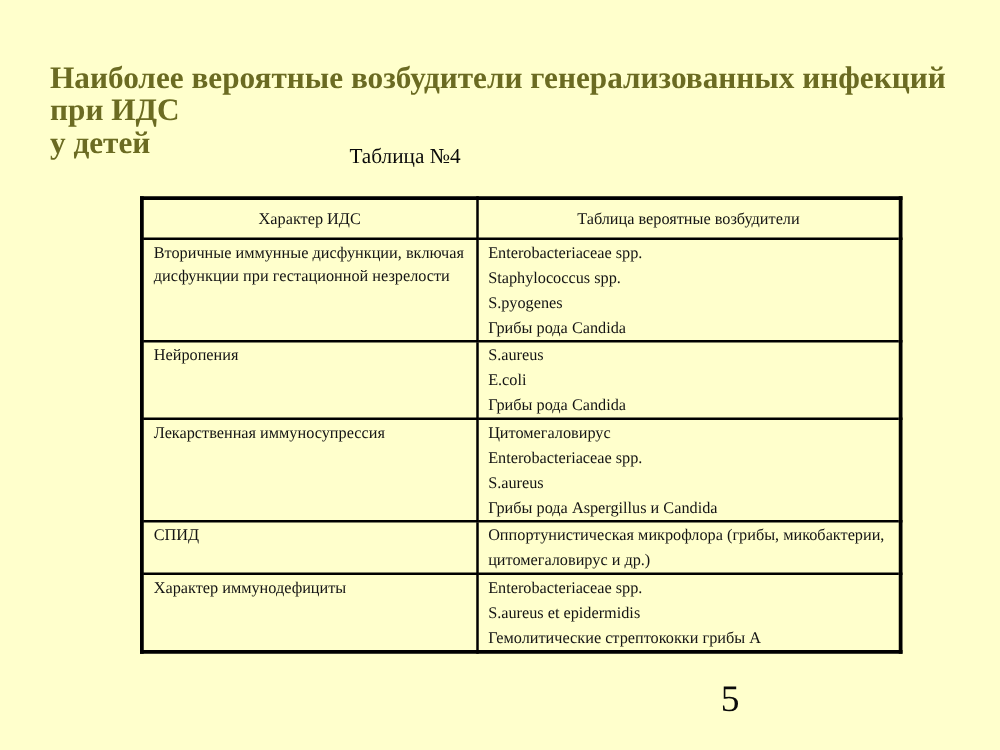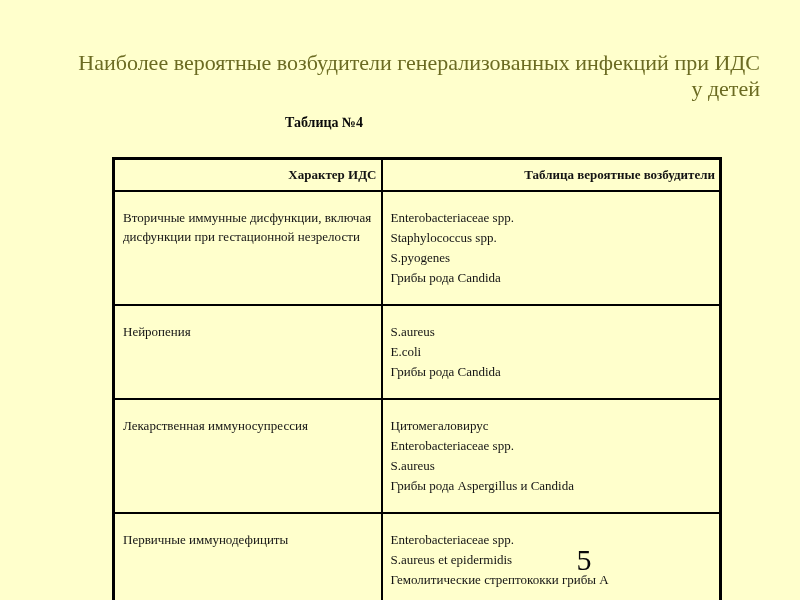--- a/index.html
+++ b/index.html
@@ -16,57 +16,57 @@
   .slide {
     position: relative;
     width: 800px;
     height: 600px;
   }
   .title {
     position: absolute;
     top: 50px;
     left: 40px;
     width: 720px;
-    text-align: right;
-    font-weight: normal;
-    font-size: 22px;
+    text-align: left;
+    font-weight: bold;
+    font-size: 25px;
     line-height: 26px;
     color: #6B6B22;
     white-space: pre-line;
   }
   .caption {
     position: absolute;
     top: 115px;
     left: 0;
     width: 648px;
     text-align: center;
-    font-weight: bold;
-    font-size: 14px;
+    font-weight: normal;
+    font-size: 17px;
     color: #0a0a0a;
   }
   table.pathogens {
     position: absolute;
     left: 112px;
     top: 157px;
     width: 607px;
     border-collapse: collapse;
     border: 3px solid #000;
     table-layout: fixed;
     color: #141414;
   }
   table.pathogens th,
   table.pathogens td {
     border: 2px solid #000;
     font-size: 13px;
     vertical-align: top;
-    padding: 16px 8px;
+    padding: 0 8px;
   }
   table.pathogens th {
-    text-align: right;
-    font-weight: bold;
+    text-align: center;
+    font-weight: normal;
     padding: 7px 4px;
     border-bottom: 2px solid #000;
   }
   table.pathogens col.c1 { width: 268px; }
   table.pathogens col.c2 { width: 339px; }
   td.cell-char {
     line-height: 19px;
   }
   td.cell-path div {
     line-height: 20px;
@@ -122,21 +122,27 @@
         <tr>
           <td class="cell-char">Лекарственная иммуносупрессия</td>
           <td class="cell-path">
             <div>Цитомегаловирус</div>
             <div>Enterobacteriaceae spp.</div>
             <div>S.aureus</div>
             <div>Грибы рода Aspergillus и Candida</div>
           </td>
         </tr>
         <tr>
-          <td class="cell-char">Первичные иммунодефициты</td>
+          <td class="cell-char">СПИД</td>
+          <td class="cell-path">
+            <div>Оппортунистическая микрофлора (грибы, микобактерии, цитомегаловирус и др.)</div>
+          </td>
+        </tr>
+        <tr>
+          <td class="cell-char">Характер иммунодефициты</td>
           <td class="cell-path">
             <div>Enterobacteriaceae spp.</div>
             <div>S.aureus et epidermidis</div>
             <div>Гемолитические стрептококки грибы А</div>
           </td>
         </tr>
       </tbody>
   </table>
 
   <div class="page-number">5</div>

